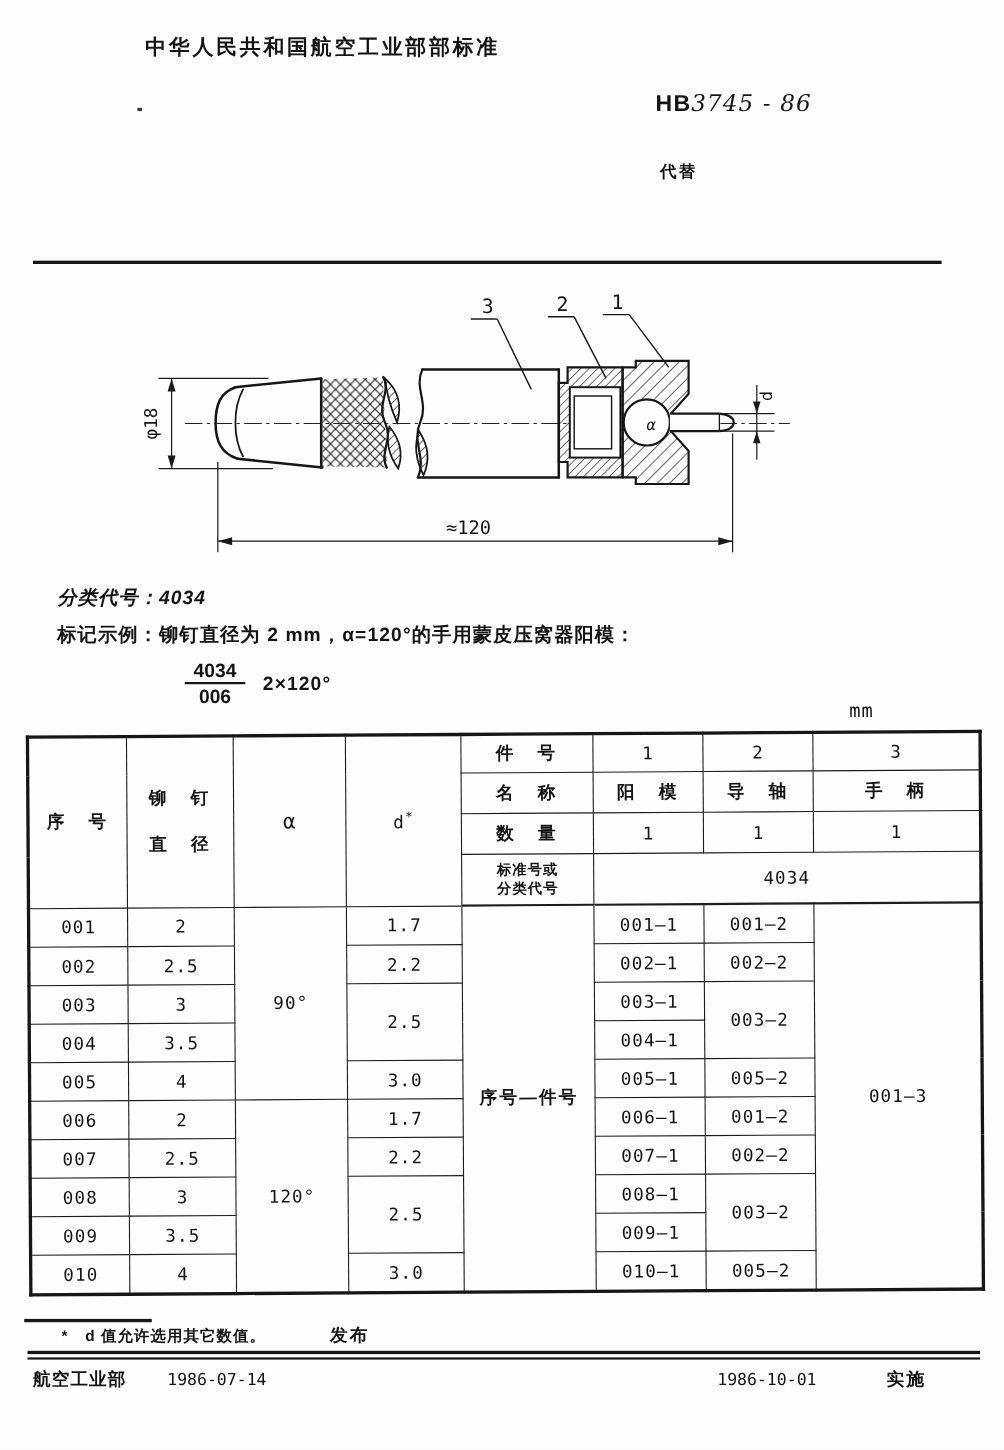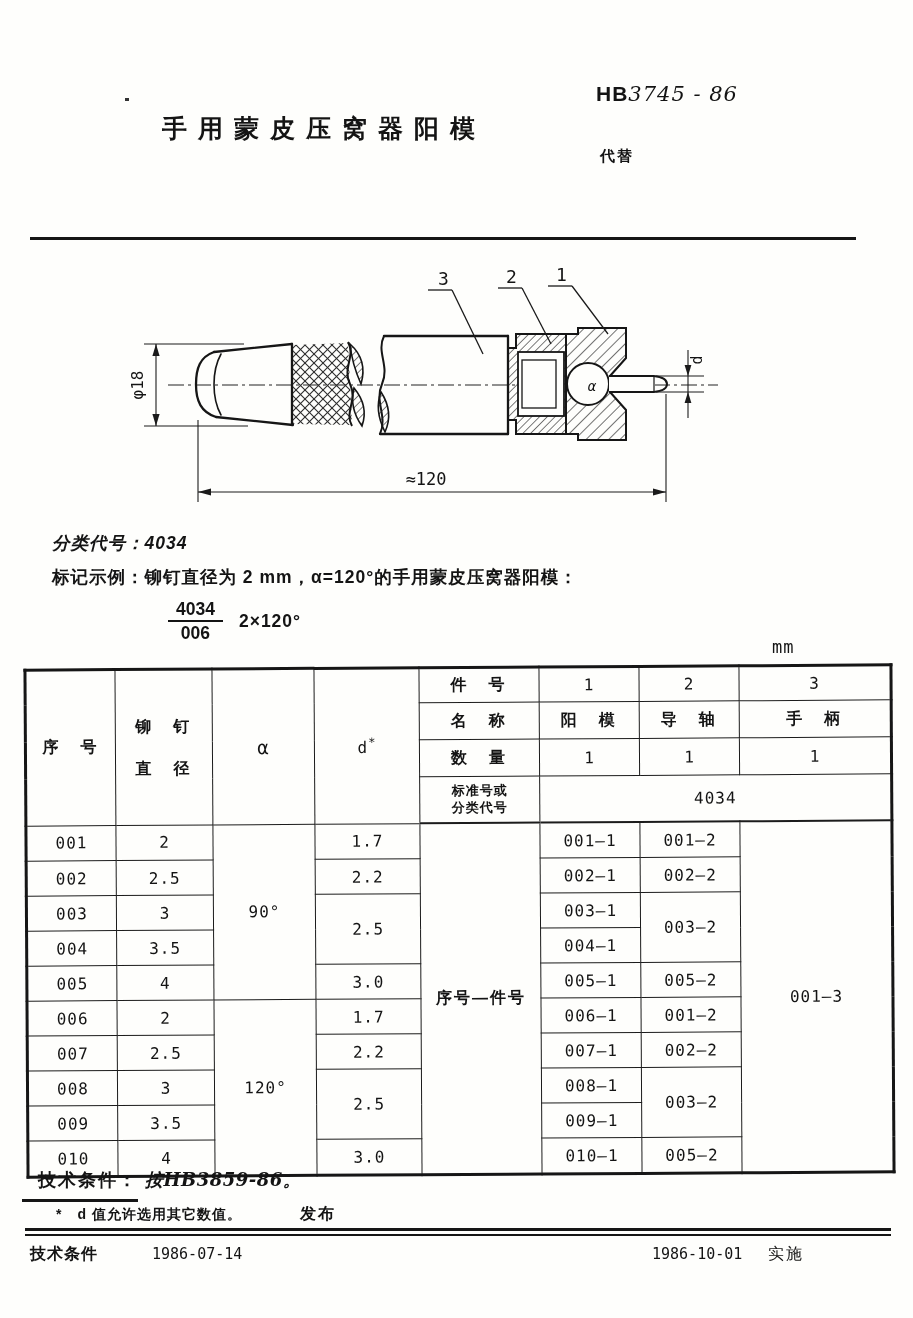--- a/index.html
+++ b/index.html
@@ -58,33 +58,33 @@
   .tech-line { left:38px; top:1168px; font-size:18px; font-weight:bold; letter-spacing:2px; }
   .tech-val { font-weight:600; font-style:italic; font-family:"DejaVu Serif", serif; letter-spacing:0.5px; }
   .tech-underline { left:22px; top:1199px; width:116px; height:2.5px; background:#161616; }
   .footnote { left:56px; top:1206px; font-size:14px; font-weight:bold; letter-spacing:1px; }
   .rule-double { left:25px; top:1228px; width:866px; height:3px;
                  border-top:3.5px solid #161616; border-bottom:2px solid #161616; }
   .f-issuer { left:30px; top:1244px; font-size:16px; font-weight:bold; letter-spacing:1px; }
   .f-date1 { left:152px; top:1245px; font-size:15px; font-family:"DejaVu Sans Mono", monospace; }
   .f-publish { left:300px; top:1204px; font-size:16px; font-weight:bold; letter-spacing:2px; }
   .f-date2 { left:652px; top:1245px; font-size:15px; font-family:"DejaVu Sans Mono", monospace; }
-  .f-impl { left:768px; top:1244px; font-size:16px; font-weight:normal; letter-spacing:2px; }
+  .f-impl { left:806px; top:1244px; font-size:16px; font-weight:bold; letter-spacing:2px; }
   .page-no { left:868px; top:1285px; font-size:17px; font-family:"DejaVu Sans Mono", monospace;margin-top:44px; }
 
   svg text { fill:#141414; font-family:"DejaVu Sans Mono", monospace; }
 </style>
 </head>
 <body>
 
 <div class="page">
 
+  <div class="abs org-line">中华人民共和国航空工业部部标准</div>
   <div class="abs tiny-dot"></div>
   <div class="abs hb-no"><span class="hb-prefix">HB</span><span class="hb-num">3745 - 86</span></div>
-  <div class="abs doc-title">手用蒙皮压窝器阳模</div>
   <div class="abs daiti">代替</div>
   <div class="abs rule-top"></div>
 
   <div class="abs drawing">
     <svg width="616" height="258" viewBox="0 0 616 258">
       <defs>
         <pattern id="h45" width="8" height="8" patternUnits="userSpaceOnUse" patternTransform="rotate(45)">
           <line x1="0" y1="0" x2="0" y2="8" stroke="#242424" stroke-width="1.3"></line>
         </pattern>
         <pattern id="h45b" width="5.5" height="5.5" patternUnits="userSpaceOnUse" patternTransform="rotate(45)">
@@ -299,25 +299,24 @@
         <td>010</td>
         <td>4</td>
         <td>3.0</td>
         <td>010—1</td>
         <td>005—2</td>
       </tr>
     </tbody>
       </table>
   </div>
 
-  <div class="abs tech-line"><span>技术条件：</span> <span class="tech-val">按HB3859-86。</span></div>
   <div class="abs tech-underline"></div>
   <div class="abs footnote">*　d 值允许选用其它数值。</div>
   <div class="abs rule-double"></div>
 
-  <div class="abs f-issuer">技术条件</div>
+  <div class="abs f-issuer">航空工业部</div>
   <div class="abs f-date1">1986-07-14</div>
   <div class="abs f-publish">发布</div>
   <div class="abs f-date2">1986-10-01</div>
   <div class="abs f-impl">实施</div>
   <div class="abs page-no">73</div>
 
 </div>
 
 </body></html>

